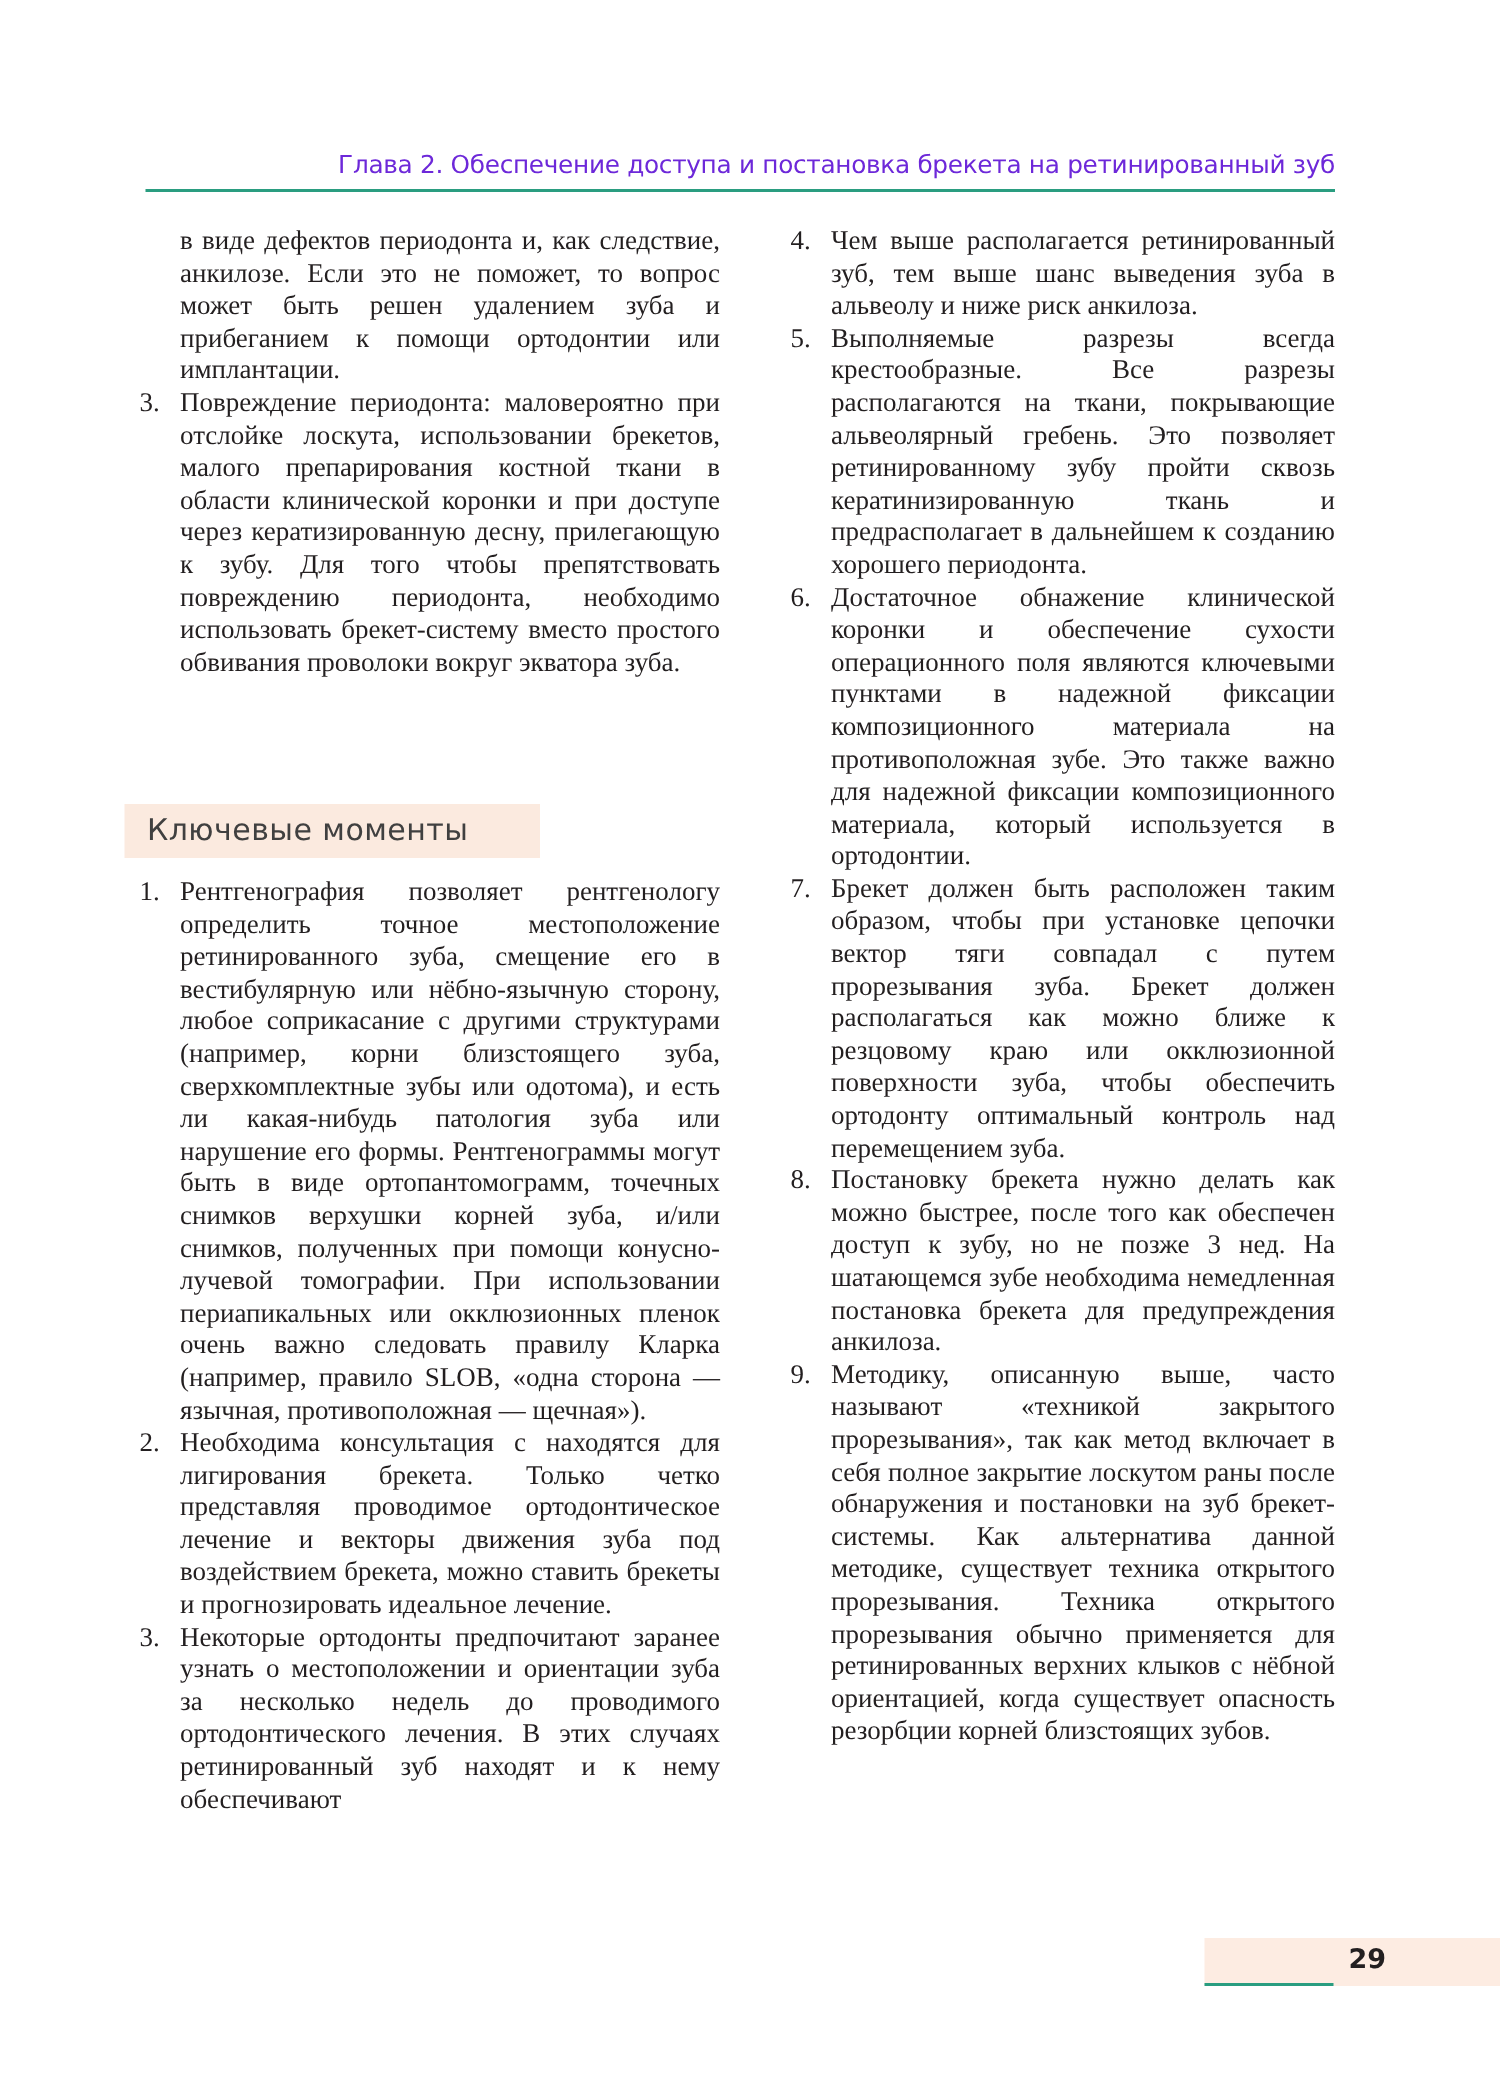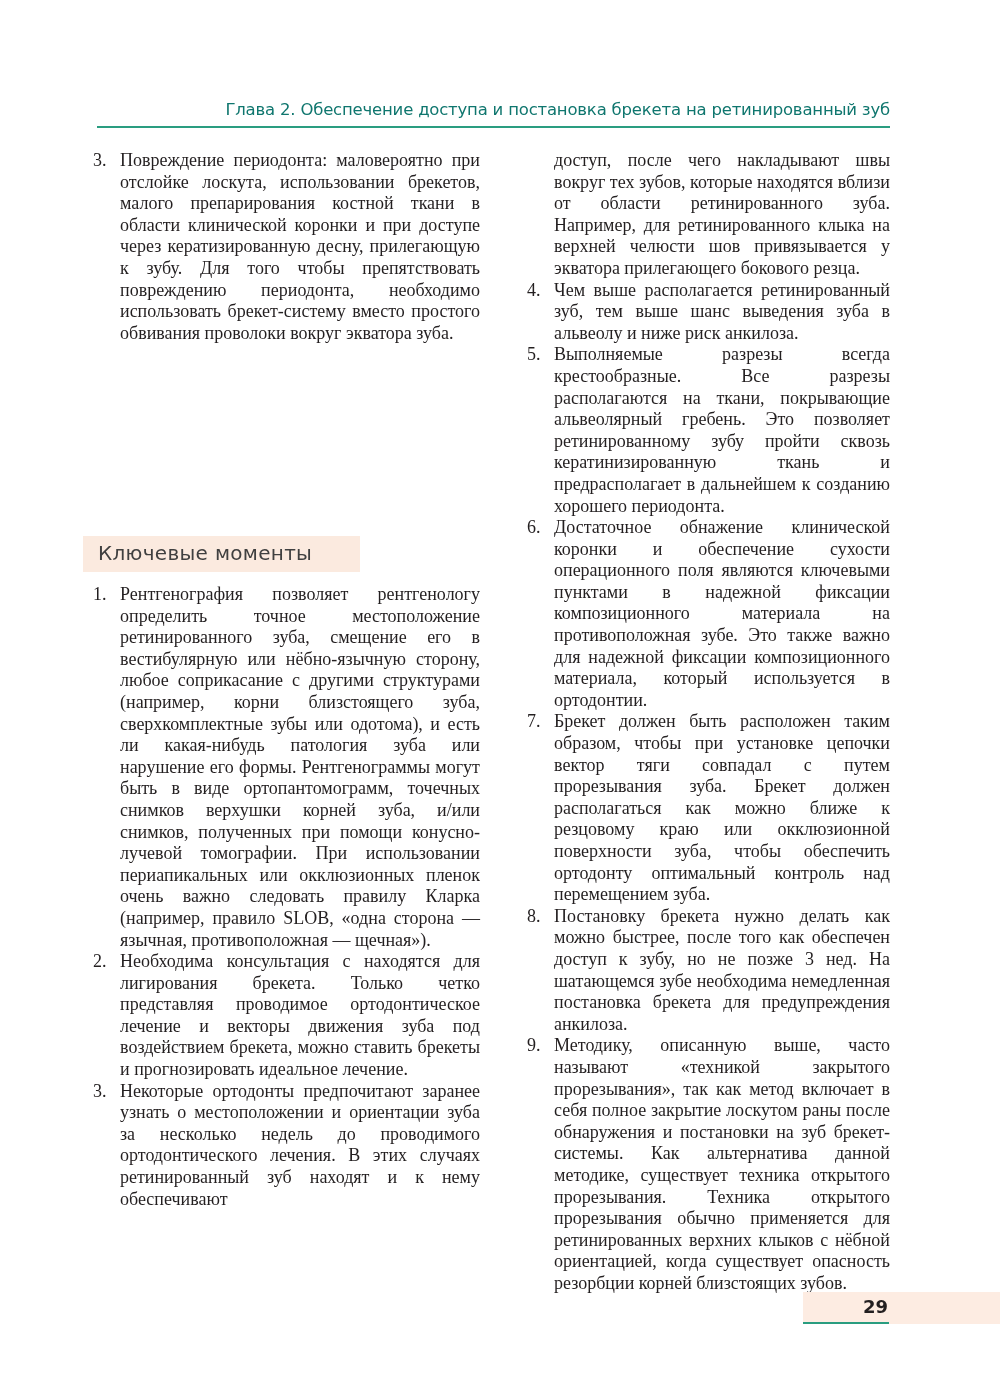--- a/index.html
+++ b/index.html
@@ -1,19 +1,19 @@
 <!DOCTYPE html>
 <html><head>
 <meta charset="utf-8">
 <style>
   html, body { margin:0; padding:0; background:#ffffff; }
   body { width:1000px; height:1395px; position:relative; overflow:hidden; color:#231f20; }
   .running-head {
     position:absolute; left:97px; top:100px; width:793px; text-align:right;
-    font-family:"DejaVu Sans", sans-serif; font-size:16.5px; letter-spacing:-0.2px; color:#0f766e;
+    font-family:"DejaVu Sans", sans-serif; font-size:16.5px; letter-spacing:-0.2px; color:#6d28d9;
   }
   .head-rule { position:absolute; left:97px; top:126px; width:793px; height:2px; background:#2a9d80; }
   .col {
     position:absolute; font-family:"Liberation Serif", serif; font-size:18px; line-height:21.6px;
     text-align:justify; hyphens:manual;
   }
   .col-left { left:120px; top:150px; width:360px; }
   .col-right { left:527px; top:150px; width:363px; }
   .para { margin:0; text-indent:0; }
   ol.items { list-style:none; margin:0; padding:0; }
@@ -26,32 +26,33 @@
   }
   .key-title {
     position:absolute; left:98px; top:541px;
     font-family:"DejaVu Sans", sans-serif; font-size:20px; letter-spacing:0.3px; color:#404040;
   }
   .key-list { position:absolute; left:120px; top:584px; width:360px; }
   .key-list ol.items { margin-left:-27px; }
   .page-box { position:absolute; left:803px; top:1292px; width:197px; height:32px; background:#fdece2; }
   .page-num {
     position:absolute; left:803px; top:1296px; width:85px; text-align:right;
-    font-family:"DejaVu Sans", sans-serif; font-weight:bold; font-size:18px; color:#231f20;
+    font-family:"DejaVu Sans", sans-serif; font-weight:bold; font-size:18px; color:#231f20;padding-left:36px;
   }
   .page-rule { position:absolute; left:803px; top:1322px; width:86px; height:2px; background:#2a9d80; }
   b { font-weight:normal; }
 </style>
 </head>
 <body>
 
 <div class="running-head">Глава 2. Обеспечение доступа и постановка брекета на ретинированный зуб</div>
 <div class="head-rule"></div>
 
 <div class="col col-left">
+  <p class="para cont">в виде дефектов периодонта и, как следствие, анкилозе. Если это не поможет, то вопрос может быть решен удалением зуба и прибеганием к помощи ортодонтии или имплантации.</p>
   <ol class="items">
     <li>
       <span class="num">3.</span><b>Повреждение периодонта</b><span>: маловероятно при отслойке лоскута, использовании брекетов, малого препарирования костной ткани в области клинической коронки и при доступе через кератизированную десну, прилегающую к зубу. Для того чтобы препятствовать повреждению периодонта, необходимо использовать брекет-систему вместо простого обвивания проволоки вокруг экватора зуба.</span>
     </li>
   </ol>
 </div>
 
 <div class="key-box"></div>
 <div class="key-title">Ключевые моменты</div>
 
@@ -63,21 +64,20 @@
     <li>
       <span class="num">2.</span><span>Необходима консультация с находятся для лигирования брекета. Только четко представляя проводимое ортодонтическое лечение и векторы движения зуба под воздействием брекета, можно ставить брекеты и прогнозировать идеальное лечение.</span>
     </li>
     <li>
       <span class="num">3.</span><span>Некоторые ортодонты предпочитают заранее узнать о местоположении и ориентации зуба за несколько недель до проводимого ортодонтического лечения. В этих случаях ретинированный зуб находят и к нему обеспечивают</span>
     </li>
   </ol>
 </div>
 
 <div class="col col-right">
-  <p class="para" style="padding-left:27px;">доступ, после чего накладывают швы вокруг тех зубов, которые находятся вблизи от области ретинированного зуба. Например, для ретинированного клыка на верхней челюсти шов привязывается у экватора прилегающего бокового резца.</p>
   <ol class="items">
     <li>
       <span class="num">4.</span><span>Чем выше располагается ретинированный зуб, тем выше шанс выведения зуба в альвеолу и ниже риск анкилоза.</span>
     </li>
     <li>
       <span class="num">5.</span><span>Выполняемые разрезы всегда крестообразные. Все разрезы располагаются на ткани, покрывающие альвеолярный гребень. Это позволяет ретинированному зубу пройти сквозь кератинизированную ткань и предрасполагает в дальнейшем к созданию хорошего периодонта.</span>
     </li>
     <li>
       <span class="num">6.</span><span>Достаточное обнажение клинической коронки и обеспечение сухости операционного поля являются ключевыми пунктами в надежной фиксации композиционного материала на противоположная зубе. Это также важно для надежной фиксации композиционного материала, который используется в ортодонтии.</span>
     </li>

